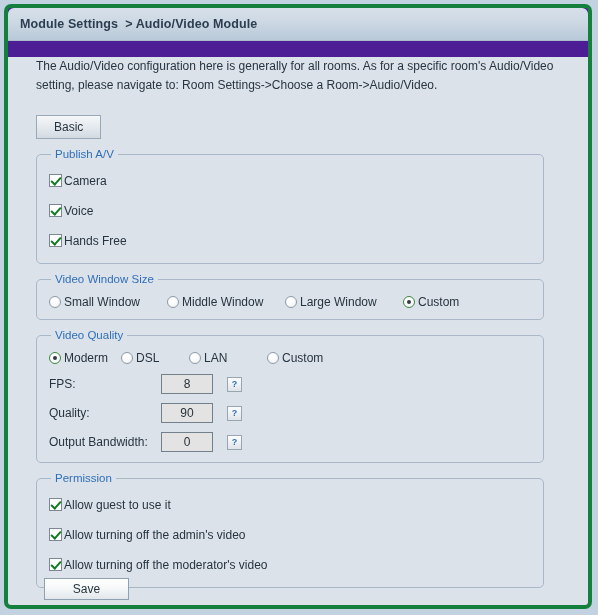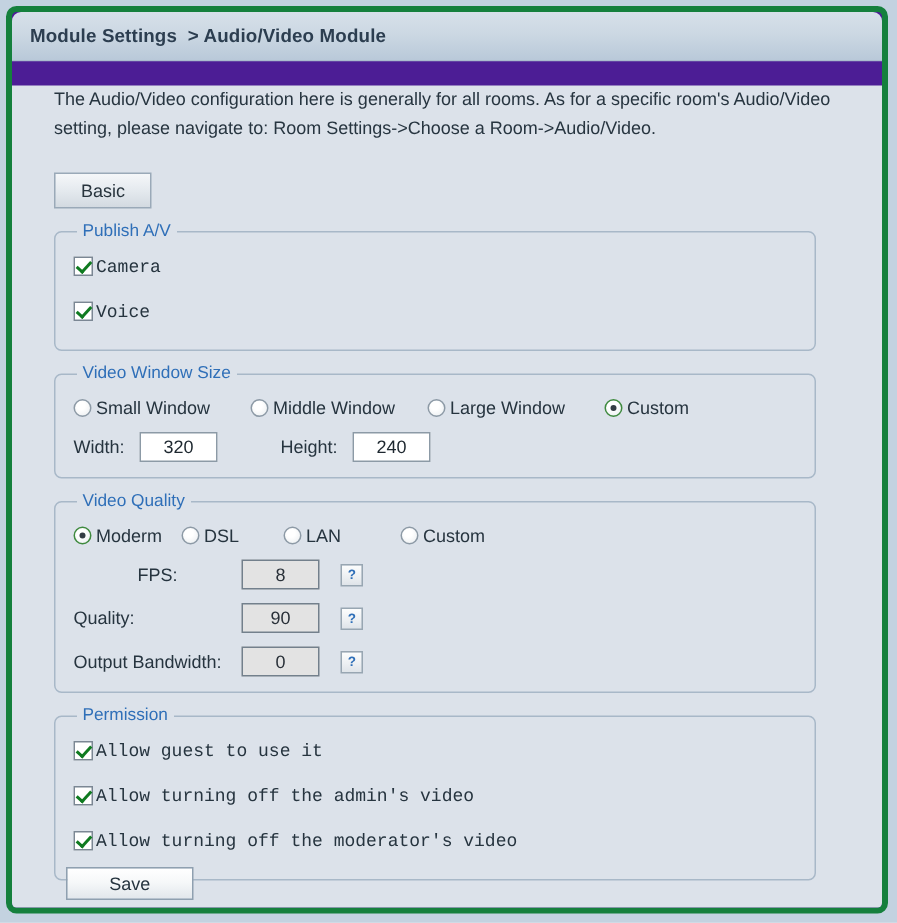--- a/index.html
+++ b/index.html
@@ -109,23 +109,23 @@
     margin-left: 4px;
   }
   #group-publish { width: 508px; }
   #group-size    { width: 508px; }
   #group-quality { width: 508px; }
   #group-permission { width: 508px; }
 
   
   .check-row {
     display: flex;
+    align-items: center;
     height: 19px;
     margin: 3px 0 3px 2px;
-    font-family: Liberation Mono, monospace;
   }
   .check-row + .check-row { margin-top: 11px; }
   .checkbox {
     width: 13px;
     height: 13px;
     box-sizing: border-box;
     border: 1px solid #7b8794;
     background: #ffffff;
     position: relative;
     flex: 0 0 auto;
@@ -268,20 +268,24 @@
       <legend>Publish A/V</legend>
       <div id="publish-list">
           <div class="check-row">
             <span class="checkbox checked"></span>
             <span class="check-label">Camera</span>
           </div>
           <div class="check-row">
             <span class="checkbox checked"></span>
             <span class="check-label">Voice</span>
           </div>
+          <div class="check-row">
+            <span class="checkbox checked"></span>
+            <span class="check-label">Hands Free</span>
+          </div>
         </div>
     </fieldset>
 
     <fieldset class="group" id="group-size">
       <legend>Video Window Size</legend>
       <div class="radio-row" id="size-radios">
           <div class="radio-item" style="width: 118px;">
             <span class="radio"></span>
             <span class="radio-label">Small Window</span>
           </div>
@@ -291,26 +295,20 @@
           </div>
           <div class="radio-item" style="width: 118px;">
             <span class="radio"></span>
             <span class="radio-label">Large Window</span>
           </div>
           <div class="radio-item">
             <span class="radio selected"></span>
             <span class="radio-label">Custom</span>
           </div>
         </div>
-      <div class="field-row">
-        <span class="field-label">Width:</span>
-        <input class="txt" id="width-input" style="width: 52px; margin-left: 10px;" value="320">
-        <span class="field-label" style="margin-left:42px;">Height:</span>
-        <input class="txt" id="height-input" style="width: 52px; margin-left: 10px;" value="240">
-      </div>
     </fieldset>
 
     <fieldset class="group" id="group-quality">
       <legend>Video Quality</legend>
       <div class="radio-row" id="quality-radios">
           <div class="radio-item" style="width: 72px;">
             <span class="radio selected"></span>
             <span class="radio-label">Moderm</span>
           </div>
           <div class="radio-item" style="width: 68px;">
@@ -321,21 +319,21 @@
             <span class="radio"></span>
             <span class="radio-label">LAN</span>
           </div>
           <div class="radio-item">
             <span class="radio"></span>
             <span class="radio-label">Custom</span>
           </div>
         </div>
       <div id="quality-fields">
           <div class="field-row">
-            <span class="field-label" style="width: 112px; display: inline-block; text-align: center;">FPS:</span>
+            <span class="field-label" style="width: 112px; display: inline-block;">FPS:</span>
             <input class="txt disabled" value="8" style="width: 52px;">
             <span class="help-btn">?</span>
           </div>
           <div class="field-row">
             <span class="field-label" style="width: 112px; display: inline-block;">Quality:</span>
             <input class="txt disabled" value="90" style="width: 52px;">
             <span class="help-btn">?</span>
           </div>
           <div class="field-row">
             <span class="field-label" style="width: 112px; display: inline-block;">Output Bandwidth:</span>

